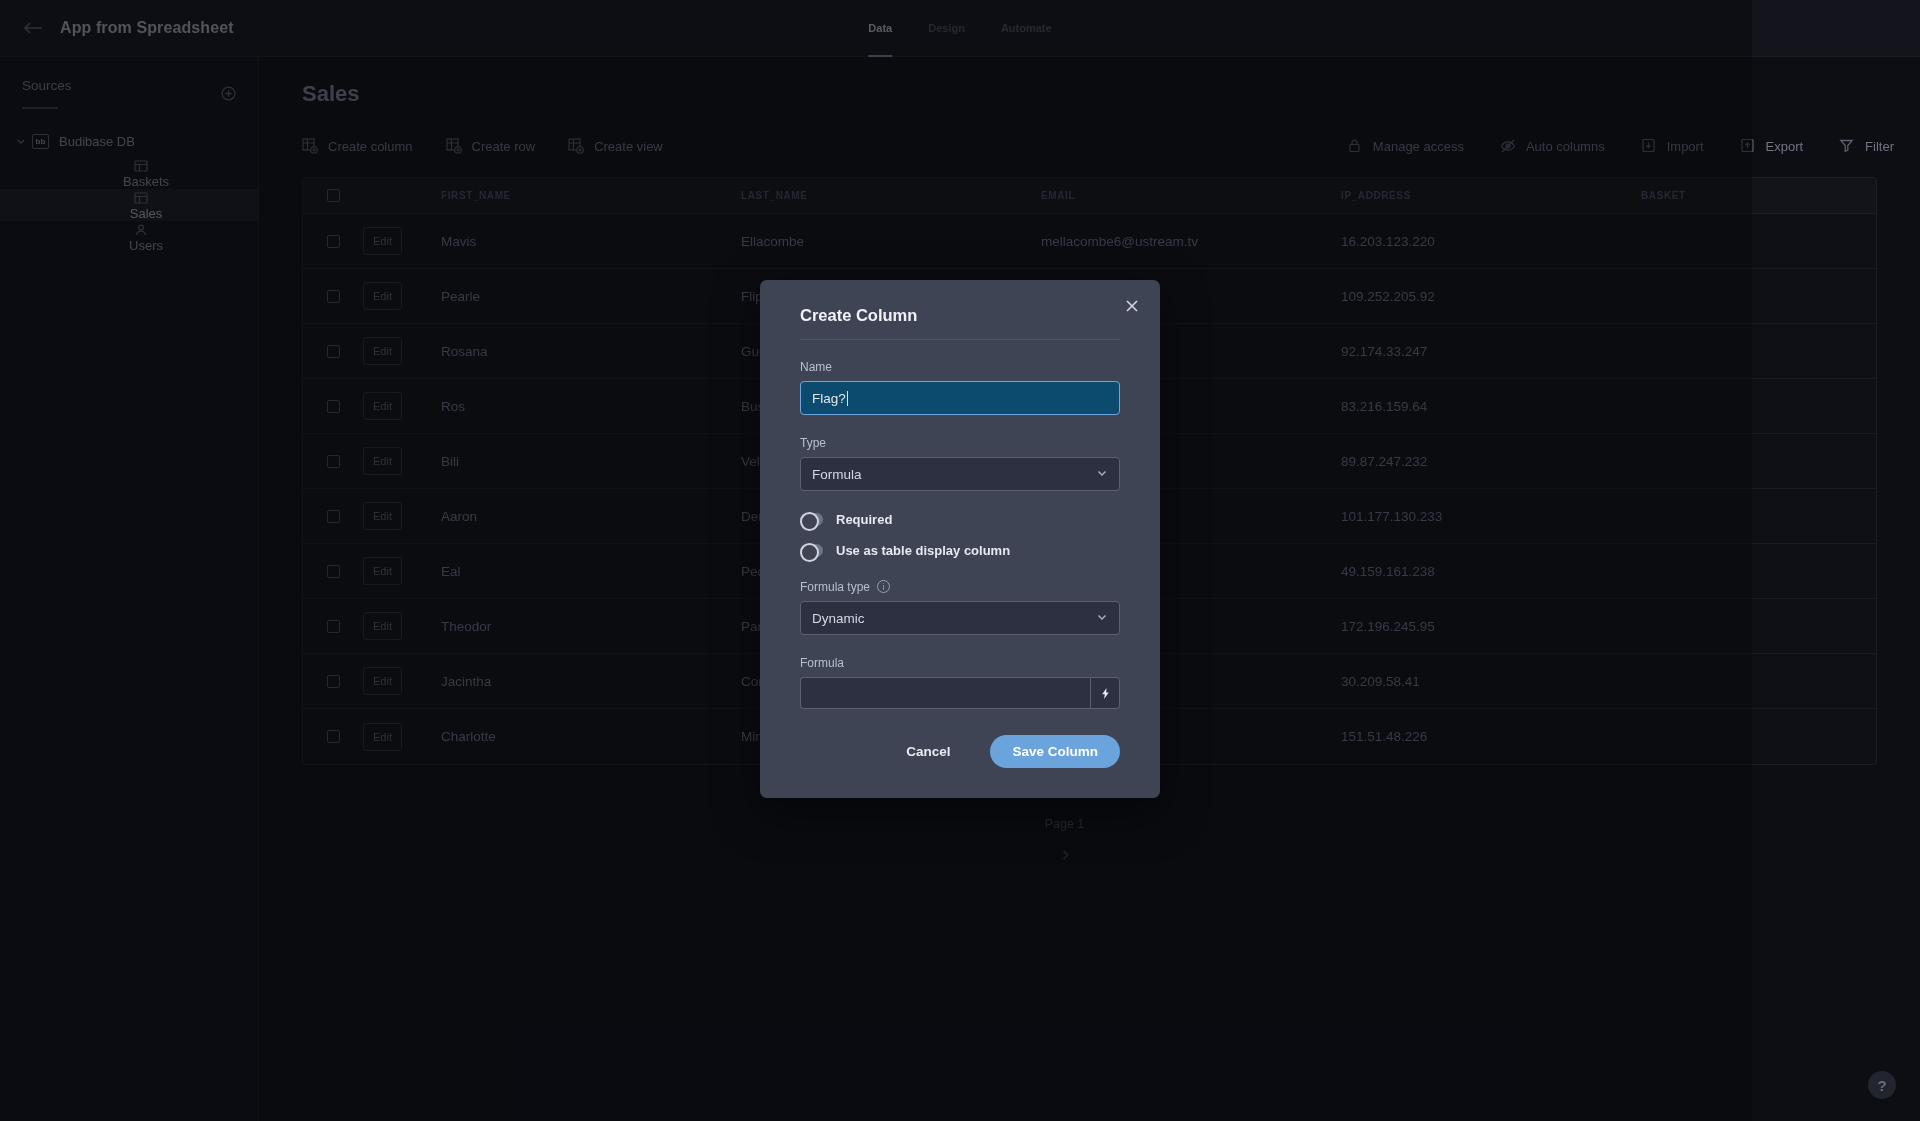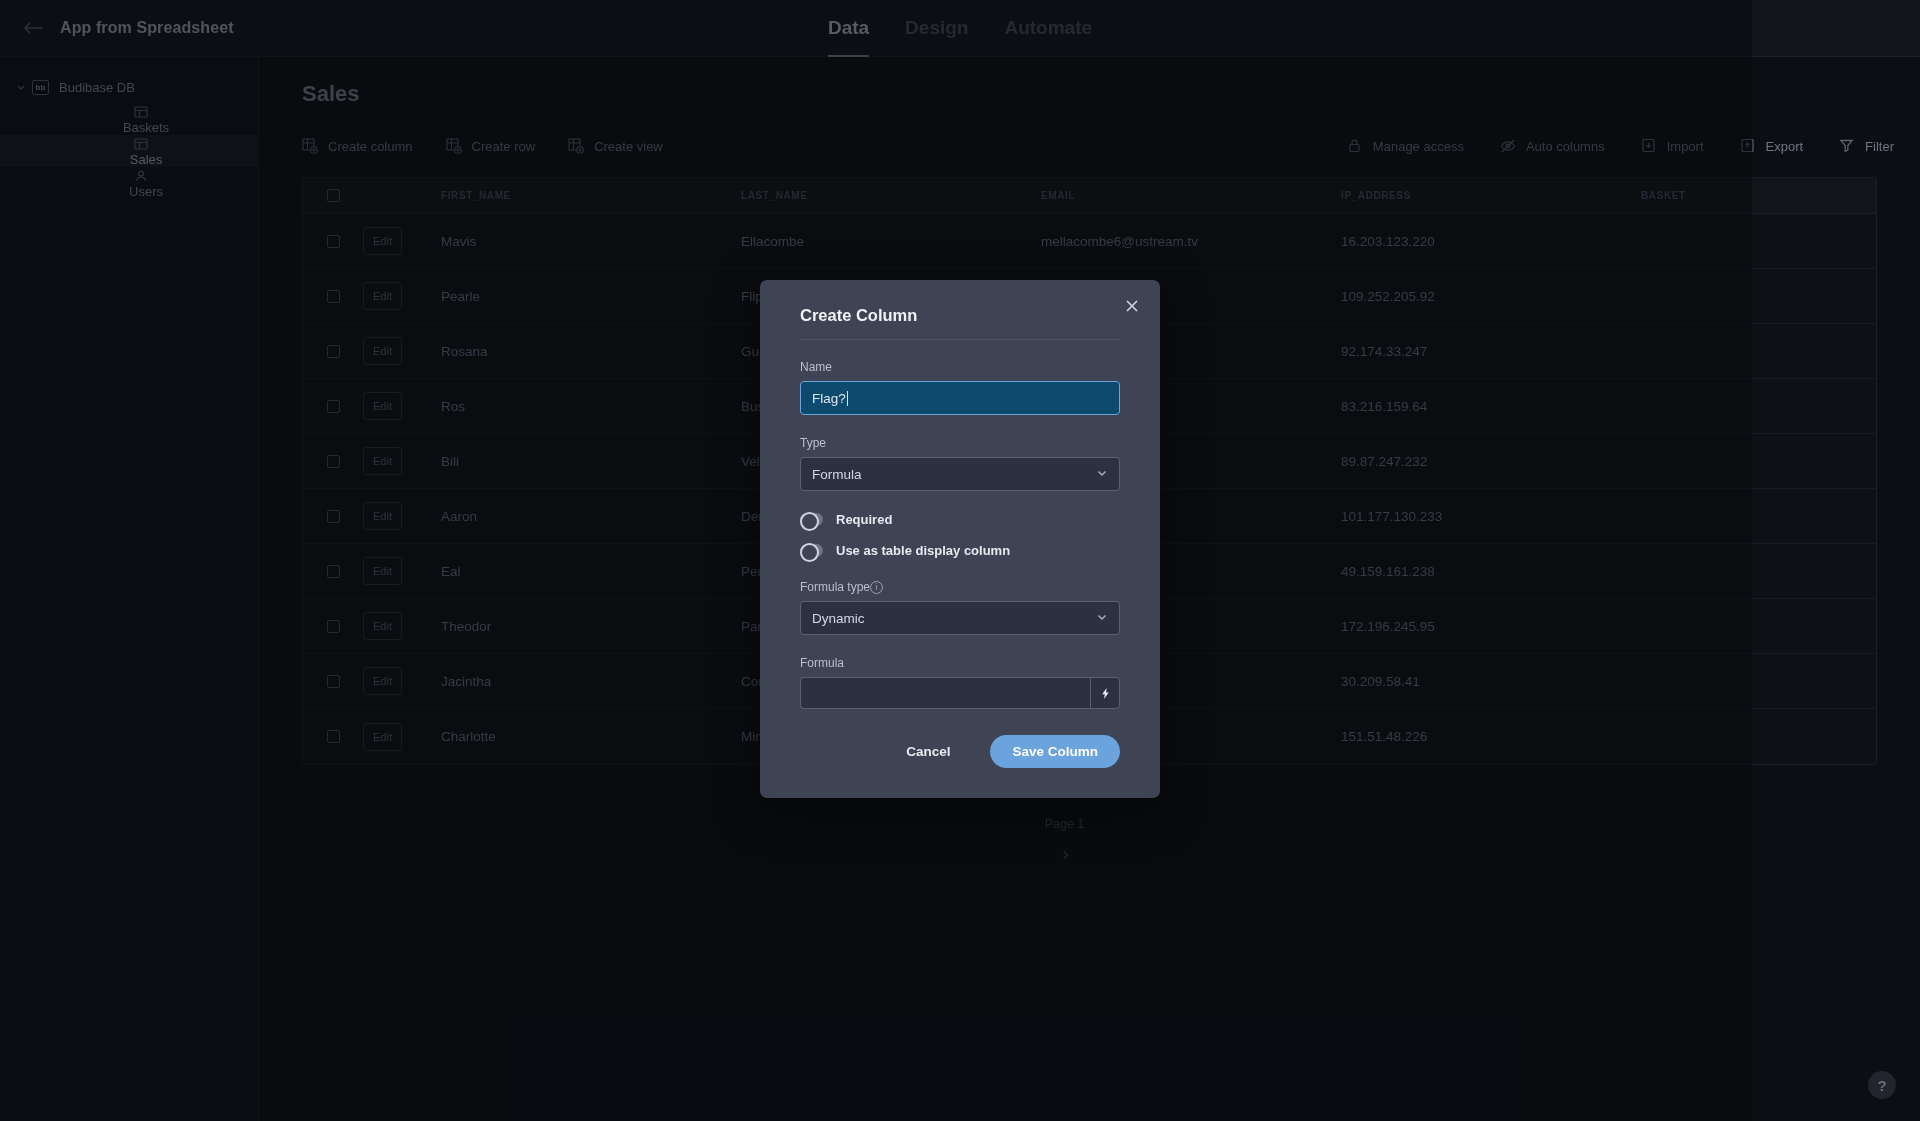--- a/index.html
+++ b/index.html
@@ -25,21 +25,21 @@
   }
   .app-title {
     margin-left: 14px; font-size: 16px; font-weight: bold; color: #a9adbb;
     letter-spacing: .1px;
   }
   .nav-tabs {
     position: absolute; left: 50%; transform: translateX(-50%);
     display: flex; align-items: center; gap: 36px; height: 57px;
   }
   .nav-tab {
-    font-size: 19px; font-weight: bold; color: #4b4f5d;
+    font-size: 11px; font-weight: bold; color: #4b4f5d;
     height: 57px; display: flex; align-items: center; cursor: pointer;
     position: relative;
   }
   .nav-tab.active { color: #b9bdc9; }
   .nav-tab.active::after {
     content: ""; position: absolute; left: 0; right: 0; bottom: 0;
     height: 2px; background: #7e8496;
   }
   .topbar-right {
     position: absolute; right: 22px; display: flex; align-items: center; gap: 18px;
@@ -173,21 +173,21 @@
   .modal-close {
     position: absolute; top: 15px; right: 17px;
     width: 22px; height: 22px; color: #d2d6e0; font-size: 17px;
     display: flex; align-items: center; justify-content: center; cursor: pointer;
   }
   .modal-title {
     font-size: 16.5px; font-weight: bold; color: #f0f2f6; margin-bottom: 14px;
   }
   .modal-sep { height: 1px; background: #4c5265; margin-bottom: 20px; }
   .fld-label { font-size: 12px; color: #b9bfcd; margin-bottom: 7px; }
-  .fld-label.with-i { display: flex; align-items: center; }
+  .fld-label.with-i { display: flex; gap: 7px; }
   .info-i {
     width: 13px; height: 13px; border: 1px solid #9aa0b0; border-radius: 50%;
     font-size: 9px; color: #9aa0b0; display: flex; align-items: center;
     justify-content: center; font-style: normal; cursor: pointer;
   }
   .txt-input {
     width: 100%; height: 34px; background: #0c4a6e;
     border: 1px solid #6ba5e0; border-radius: 4px;
     color: #e3e6ee; font-size: 13.5px; padding: 0 11px;
     font-family: inherit; outline: none; margin-bottom: 21px;
@@ -258,20 +258,29 @@
 
     <div class="nav-tabs">
       <div class="nav-tab active">Data</div>
       <div class="nav-tab">Design</div>
       <div class="nav-tab">Automate</div>
     </div>
 
   </div>
 
   <div class="sidebar">
+    <div class="sources-head">
+      <div class="sources-label">Sources</div>
+      <div class="plus-icon">
+        <svg width="15" height="15" viewBox="0 0 15 15" fill="none" stroke="currentColor" stroke-width="1.3">
+          <circle cx="7.5" cy="7.5" r="6.4"></circle>
+            <path d="M7.5 4.3v6.4M4.3 7.5h6.4"></path>
+        </svg>
+      </div>
+    </div>
 
     <div class="tree">
       <div class="tree-item">
         <span class="chev">
           <svg width="10" height="10" viewBox="0 0 10 10" fill="none" stroke="currentColor" stroke-width="1.4">
               <path d="M2 4l3 3 3-3"></path>
             </svg>
         </span>
         <span class="bb-badge">bb</span>
         <span>Budibase DB</span>

